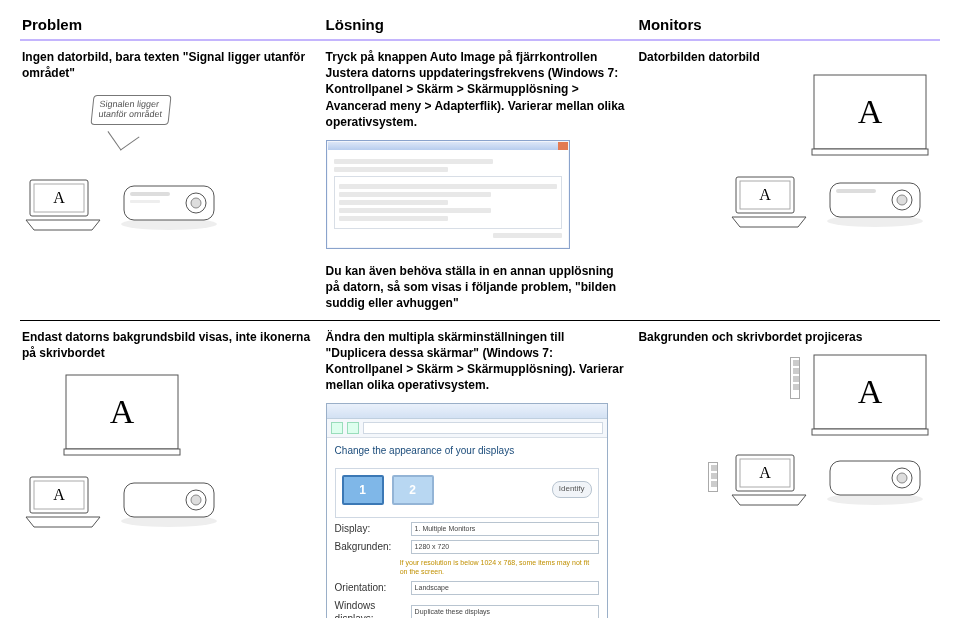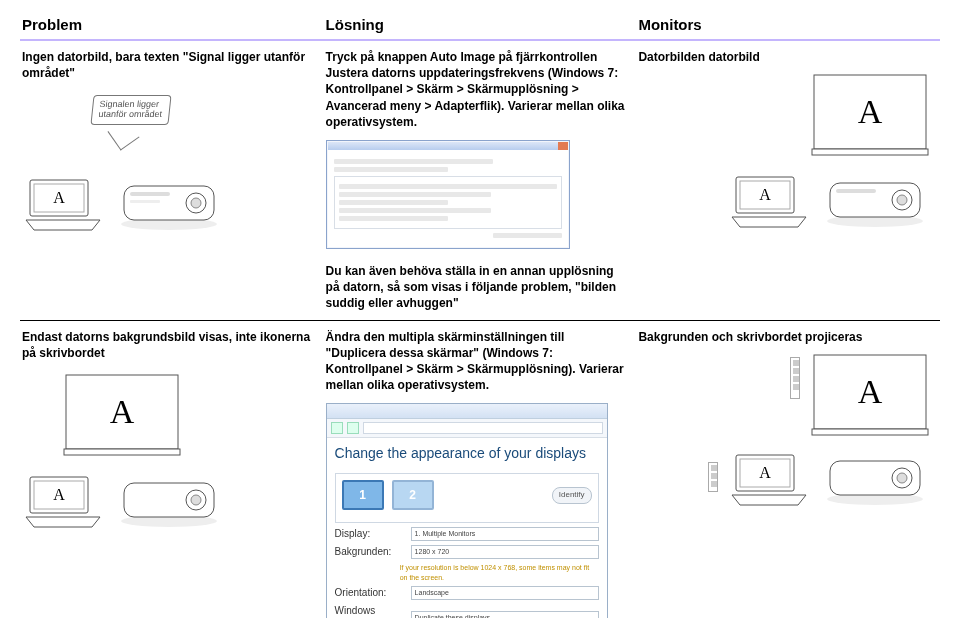--- a/index.html
+++ b/index.html
@@ -21,21 +21,21 @@
   .ss1-bar .sq{width:10px;height:8px;margin-left:auto;background:#e37a52}
   .ss1-body{background:#fff;padding:6px;font-size:7px;color:#555}
   .ss1-body .line{height:5px;background:#e8e8e8;margin:3px 0;border-radius:1px}
   .ss1-body .line.short{width:50%}
   .ss1-body .line.med{width:70%}
   .screenshot2{margin-top:10px;width:280px;border:1px solid #9aafc8;background:#fff}
   .ss2-top{height:14px;background:linear-gradient(#eaf1fb,#d3e1f3);border-bottom:1px solid #bfcfdf}
   .ss2-nav{height:18px;background:#f4f7fb;border-bottom:1px solid #d7dee6;display:flex;align-items:center;padding:0 4px;gap:4px}
   .ss2-nav .ic{width:10px;height:10px;border:1px solid #9db;background:#dfe}
   .ss2-nav .addr{flex:1;height:10px;border:1px solid #cfd8e3;background:#fff}
-  .ss2-title{font-size:14px;color:#1a4b7a;padding:6px 8px 0 8px}
+  .ss2-title{font-size:10px;color:#1a4b7a;padding:6px 8px 0 8px}
   .ss2-body{padding:6px 8px 8px 8px;font-size:7px;color:#555}
   .ss2-region{border:1px solid #cfd8e3;padding:6px;margin:4px 0}
   .monitors{display:flex;gap:8px;align-items:center;justify-content:flex-start;margin-bottom:6px}
   .monitors .mon{width:38px;height:26px;border:2px solid #3b78b5;background:#7fb7e8;color:#fff;display:flex;align-items:center;justify-content:center;font-size:12px;font-weight:700;border-radius:2px}
   .monitors .btn{border:1px solid #b8c4d0;padding:2px 6px;font-size:8px;background:#f1f4f8;border-radius:8px;margin-left:auto}
   .ss2-row{display:flex;align-items:center;gap:6px;margin:4px 0}
   .ss2-row .lbl{width:70px;color:#333;font-size:10px}
   .ss2-row .field{border:1px solid #b8c4d0;background:#fff;height:12px;flex:1;font-size:7px;padding:0 3px;display:flex;align-items:center;color:#444}
   .ss2-row .hl{color:#c09000}
   .ss2-link{color:#2b6fb3;font-size:8px}

